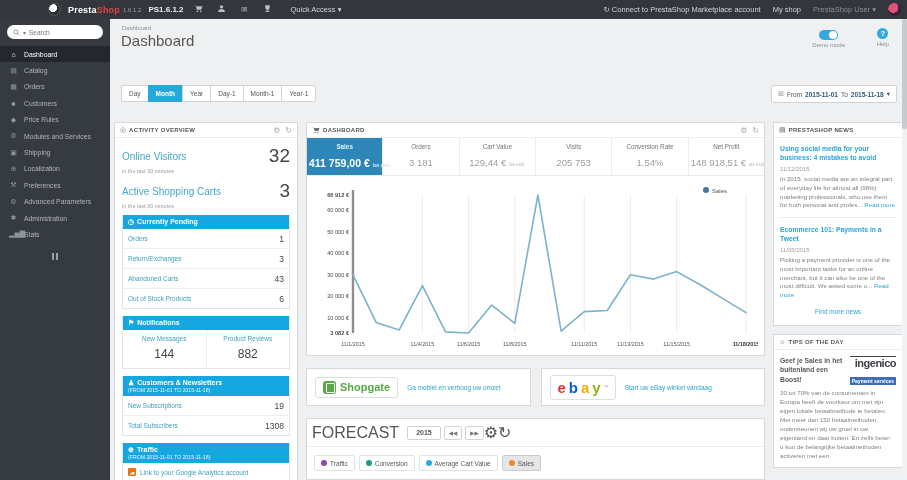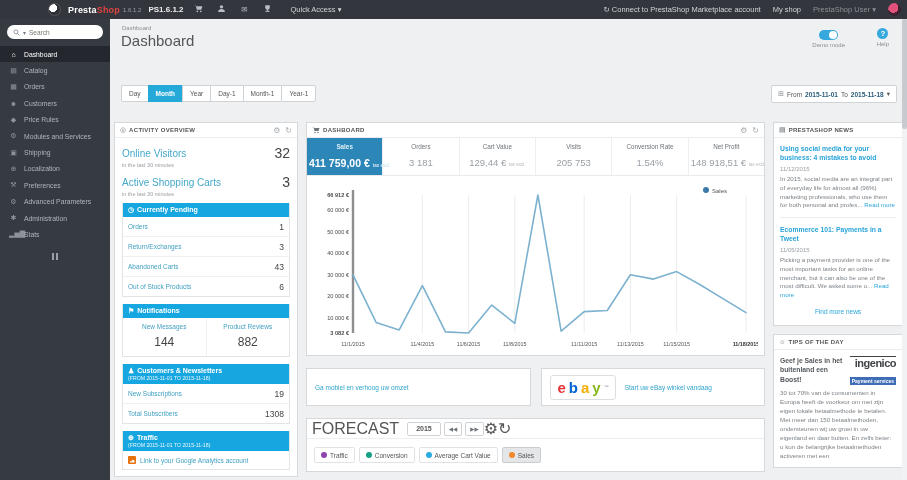--- a/index.html
+++ b/index.html
@@ -65,21 +65,21 @@
   .panel-hd .tool { color:#a7acb1; font-size:8px; margin-left:5px; cursor:pointer; }
 
   #col-left  { position:absolute; left:4px;   top:103px; width:184px; }
   #col-mid   { position:absolute; left:196px; top:103px; width:459px; }
   #col-right { position:absolute; left:663px; top:103px; width:130px; }
 
   
   .act-body { padding:7px 7px 6px 7px; }
   .kpi { display:flex; align-items:center; justify-content:space-between; }
   .kpi .k-label { color:#45a9c9; font-size:10px; }
-  .kpi .k-value { color:#444; font-size:14px; }
+  .kpi .k-value { color:#444; font-size:19px; }
   .k-sub { font-size:5.5px; color:#9aa0a5; margin:1px 0 6px 0; }
   .bluehd { background:#17a7e0; color:#fff; font-size:7px; font-weight:bold; padding:3px 5px; }
   .bluehd .bico { margin-right:3px; font-size:7px; }
   .bluehd .bsub { display:block; font-size:5.2px; font-weight:normal; opacity:.9; }
   .subpanel { border:1px solid #e2e5e7; border-top:0; margin-bottom:7px; }
   .srow { display:flex; justify-content:space-between; align-items:center; padding:4.5px 5px; border-bottom:1px solid #eef0f1; }
   .srow:last-child { border-bottom:0; }
   .srow .slabel { color:#3f9fc0; font-size:6.5px; cursor:pointer; }
   .srow .sval { color:#444; font-size:8.5px; }
   .notif-cells { display:flex; }
@@ -112,21 +112,21 @@
   .shopgate-bag { width:13px; height:13px; background:#57a946; border-radius:3px; position:relative; }
   .shopgate-bag::after { content:""; position:absolute; left:3px; top:2px; width:7px; height:8px; border:1px solid #fff; border-radius:1px; }
   .shopgate-txt { color:#57a946; font-size:11px; font-weight:bold; }
   .banner-link { color:#2da3cc; font-size:6.5px; }
   .ebay-logo { font-size:15px; font-weight:bold; letter-spacing:-1px; }
   .ebay-logo .e1{color:#e53238}.ebay-logo .e2{color:#0064d2}.ebay-logo .e3{color:#f5af02}.ebay-logo .e4{color:#86b817}
   .ebay-tm { font-size:5px; color:#9aa0a5; vertical-align:top; }
 
   
   #forecast { margin-top:12px; }
-  .fc-hd { height:20px; display:flex; align-items:center; padding:0 5px; border-bottom:1px solid #ebedee; }
+  .fc-hd { height:28px; display:flex; align-items:center; padding:0 5px; border-bottom:1px solid #ebedee; }
   .year-box { border:1px solid #cfd3d6; border-radius:2px; font-size:7px; font-weight:bold; color:#555; padding:2.5px 8px; margin-left:8px; background:#fff; cursor:pointer; }
   .nav-arrow { border:1px solid #cfd3d6; background:#fff; font-size:5.5px; color:#6e7479; padding:3px 4px; cursor:pointer; margin-left:3px; border-radius:2px; }
   .legend-row { display:flex; gap:4px; padding:8px 7px; }
   .leg-btn { display:flex; align-items:center; gap:3px; border:1px solid #e0e3e5; background:#fff; font-size:6.5px; color:#555; padding:3.5px 6px; border-radius:2px; cursor:pointer; }
   .leg-btn.selected { background:#e4e6e8; border-color:#c9cdd0; }
   .dot { width:6px; height:6px; border-radius:50%; display:inline-block; }
 
   
   .news-body { padding:6px 6px 4px 6px; }
   .article-title { color:#29a4d9; font-size:6.8px; font-weight:bold; line-height:1.35; cursor:pointer; }
@@ -426,20 +426,24 @@
             <text x="365.6470588235294" y="165" text-anchor="middle" font-size="5.4" fill="#555">11/15/2015</text>
             <text x="435" y="165" text-anchor="middle" font-size="5.4" font-weight="bold" fill="#333">11/18/2015</text>
             <circle cx="395" cy="9" r="3" fill="#3c78a8"></circle>
             <text x="401" y="11.5" font-size="6" fill="#555">Sales</text>
           </svg>
       </div>
     </div>
 
     <div class="banner-row">
       <div class="panel banner">
+        <span class="logo-box">
+            <span class="shopgate-bag"></span>
+            <span class="shopgate-txt">Shopgate</span>
+          </span>
         <span class="banner-link">Ga mobiel en verhoog uw omzet</span>
       </div>
       <div class="panel banner">
         <span class="logo-box ebay-logo">
             <span class="e1">e</span>
             <span class="e2">b</span>
             <span class="e3">a</span>
             <span class="e4">y</span>
             <span class="ebay-tm">™</span>
           </span>

